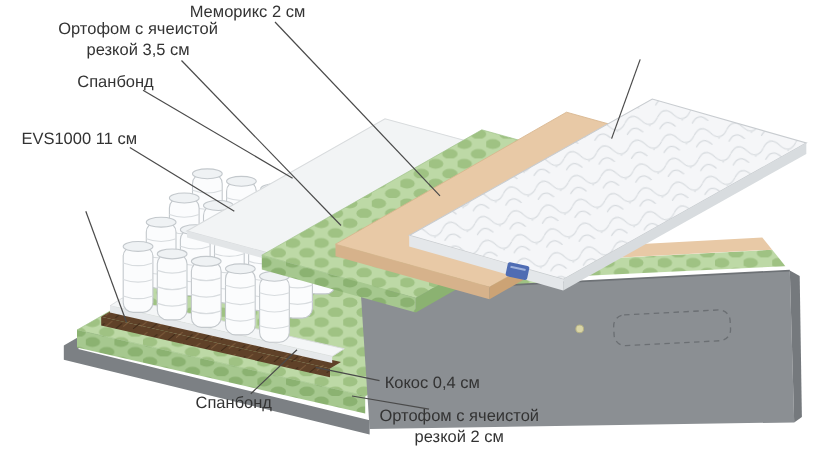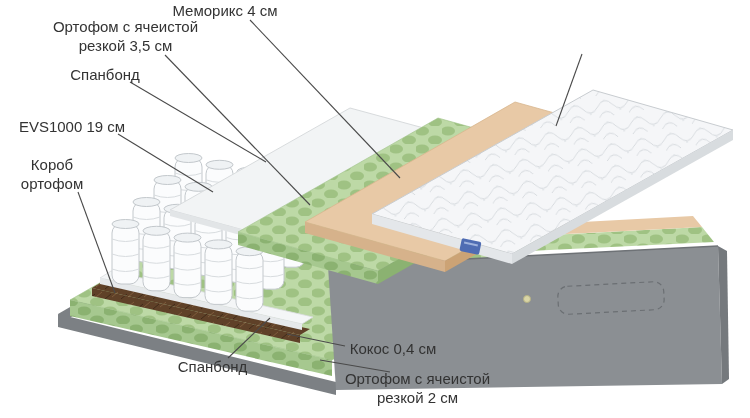--- a/index.html
+++ b/index.html
@@ -257,25 +257,23 @@
     <line class="leader" x1="582" y1="54" x2="556" y2="126"></line>
     <line class="leader" x1="130" y1="82" x2="266" y2="162"></line>
     <line class="leader" x1="118" y1="134" x2="213" y2="192"></line>
     <line class="leader" x1="78" y1="192" x2="115" y2="293"></line>
     <line class="leader" x1="228" y1="358" x2="270" y2="318"></line>
     <line class="leader" x1="345" y1="346" x2="287" y2="334"></line>
     <line class="leader" x1="390" y1="372" x2="320" y2="360"></line>
   </g>
 </svg>
 
-<div class="lbl" style="left:120px;top:2px;width:210px">Меморикс 4 см</div>
+<div class="lbl" style="left:120px;top:2px;width:210px">Меморикс 2 см</div>
 <div class="lbl" style="left:18px;top:18px;width:215px">Ортофом с ячеистой
 резкой 3,5 см</div>
 <div class="lbl" style="left:55px;top:66px;width:100px">Спанбонд</div>
-<div class="lbl" style="left:8px;top:118px;width:128px">EVS1000 19 см</div>
-<div class="lbl" style="left:4px;top:156px;width:96px">Короб
-ортофом</div>
+<div class="lbl" style="left:8px;top:118px;width:128px">EVS1000 11 см</div>
 <div class="lbl" style="left:160px;top:358px;width:105px">Спанбонд</div>
 <div class="lbl" style="left:328px;top:340px;width:130px">Кокос 0,4 см</div>
 <div class="lbl" style="left:320px;top:370px;width:195px">Ортофом с ячеистой
 резкой 2 см</div>
 
 </div>
 
 </body></html>

